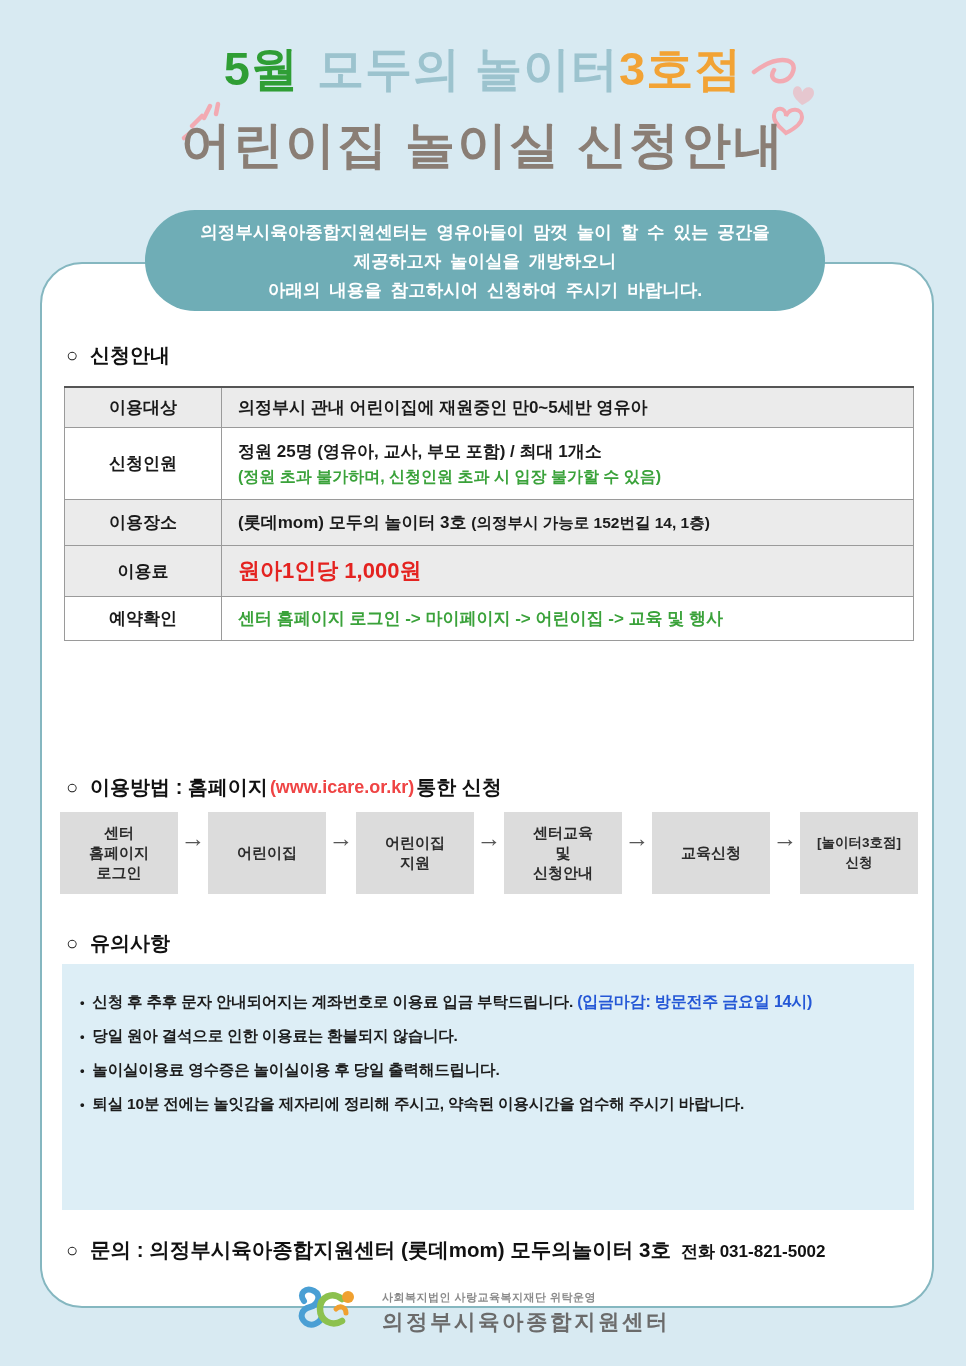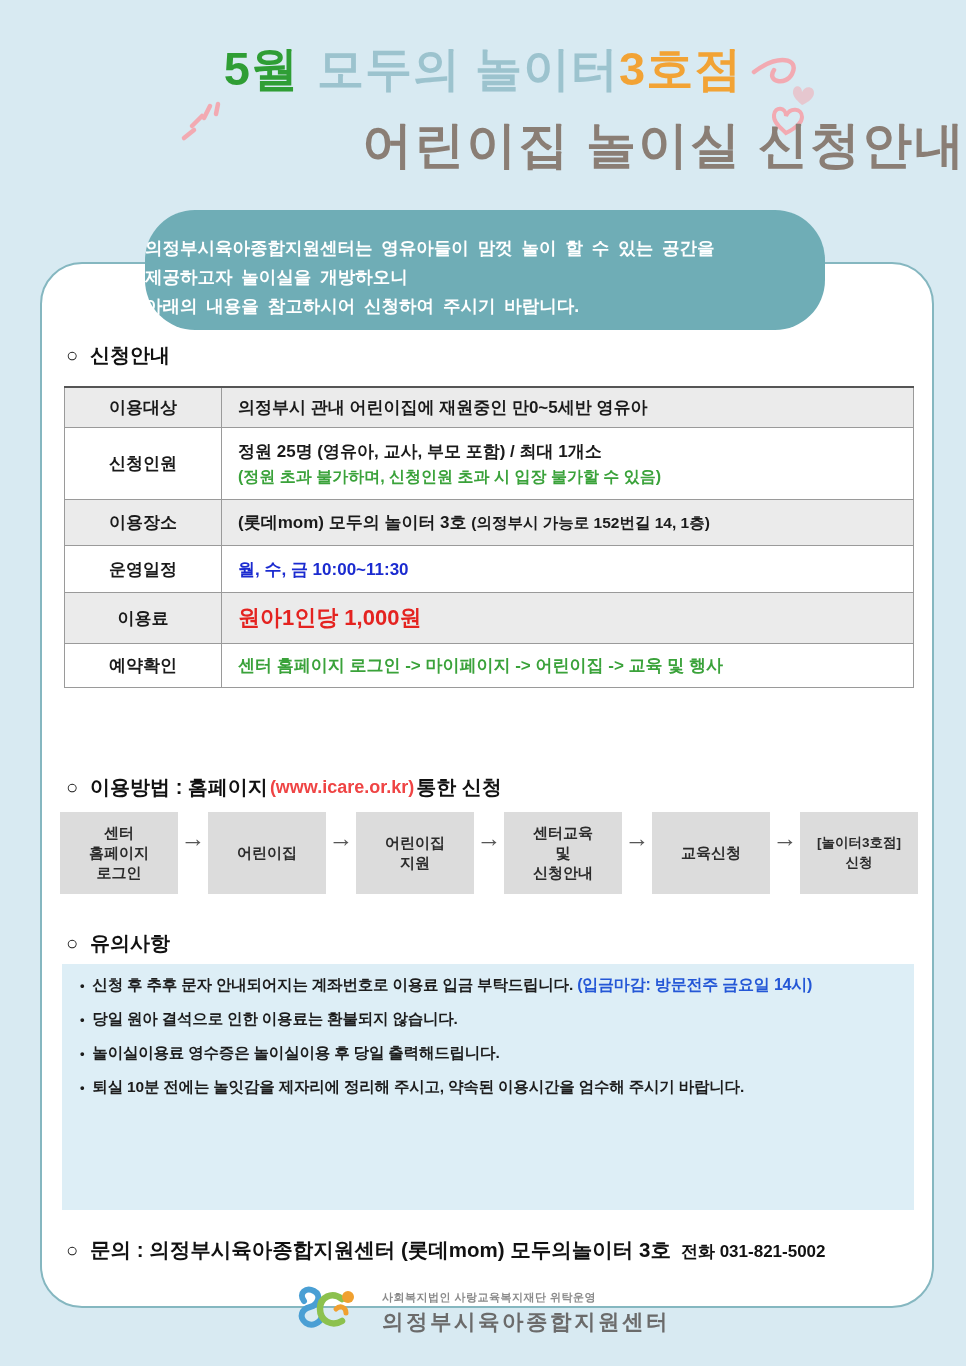--- a/index.html
+++ b/index.html
@@ -11,31 +11,31 @@
   }
   
   .title1 {
     position:absolute; top:38px; left:0; width:100%; text-align:center;
     font-size:47px; font-weight:bold; letter-spacing:1px;
   }
   .title1 .t-month  { color:#2f9e35; margin-right:18px; }
   .title1 .t-main   { color:#9cc3ce; }
   .title1 .t-branch { color:#f2a335; }
   .title2 {
-    position:absolute; top:112px; left:0; width:100%; text-align:right;
+    position:absolute; top:112px; left:0; width:100%; text-align:center;
     font-size:50px; font-weight:bold; color:#8a7e75; letter-spacing:2px;
   }
   .doodle { position:absolute; left:748px; top:52px; }
   .rays   { position:absolute; left:178px; top:100px; }
   
   .banner {
-    position:absolute; left:145px; top:210px; width:680px; height:120px;
+    position:absolute; left:145px; top:210px; width:680px; height:101px;
     background:#6fadb6; border-radius:50px; z-index:3;
-    color:#ffffff; font-weight:bold; font-size:17.5px; 
-    line-height:29px; padding-top:24px; word-spacing:4px;
+    color:#ffffff; font-weight:bold; font-size:17.5px; text-align:center;
+    line-height:29px; padding-top:8px; word-spacing:4px;
   }
   
   .card {
     position:absolute; left:40px; top:262px; width:894px; height:1046px;
     background:#ffffff; border:2px solid #85b7c0; border-radius:42px; z-index:2;
   }
   .sec-head {
     position:absolute; display:flex; align-items:center;
     font-size:20px; font-weight:bold; color:#111;
   }
@@ -70,21 +70,21 @@
     display:flex; align-items:center; justify-content:center; text-align:center;
     font-size:15px; font-weight:bold; white-space:pre-line; line-height:20px; flex:none;
   }
   .fbox.small { font-size:13.5px; }
   .farrow {
     flex:1; text-align:center; font-size:25px; color:#555; padding-top:12px; font-weight:bold;
   }
   
   .notes {
     position:absolute; left:20px; top:700px; width:852px; height:246px;
-    background:#ddeef6; padding:10px 18px;
+    background:#ddeef6; padding:27px 18px;
   }
   .notes ul { list-style:none; }
   .notes li {
     font-size:15.5px; font-weight:600; color:#1c1c1c;
     margin-bottom:12px; line-height:21px; letter-spacing:-0.2px;
   }
   .blt { margin-right:8px; font-size:13px; }
   .hl-blue { color:#2457d6; font-weight:bold; font-size:16px; }
   .notes li.warn { color:#e42320; font-weight:bold; font-size:16.5px; }
   
@@ -152,24 +152,20 @@
           <td>
             <div>정원 25명 (영유아, 교사, 부모 포함) / 최대 1개소</div>
             <div class="txt-green cap-sub cap-line2">(정원 초과 불가하며, 신청인원 초과 시 입장 불가할 수 있음)</div>
           </td>
         </tr>
         <tr class="r4 gray">
           <th>이용장소</th>
           <td>
             <span>(롯데mom) 모두의 놀이터 3호 </span><span class="addr">(의정부시 가능로 152번길 14, 1층)</span>
           </td>
-        </tr>
-        <tr class="r5">
-          <th>운영일정</th>
-          <td class="txt-blue">월, 수, 금 10:00~11:30</td>
         </tr>
         <tr class="r6 gray">
           <th>이용료</th>
           <td class="txt-red fee">원아1인당 1,000원</td>
         </tr>
         <tr class="r7">
           <th>예약확인</th>
           <td class="txt-green">센터 홈페이지 로그인 -&gt; 마이페이지 -&gt; 어린이집 -&gt; 교육 및 행사</td>
         </tr>
       </tbody>

